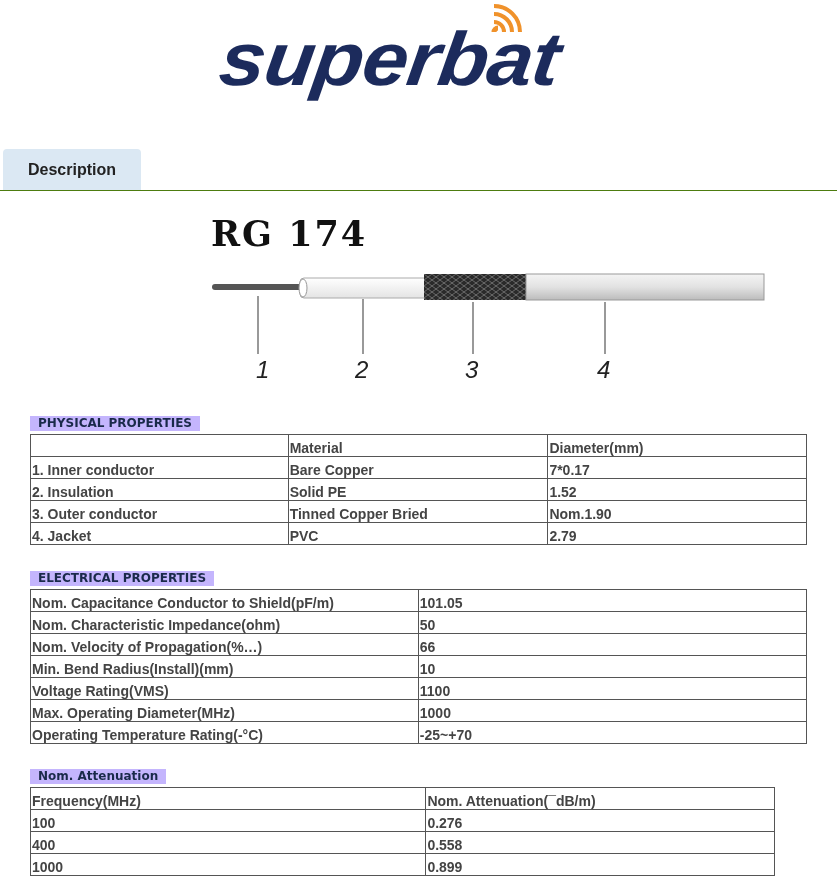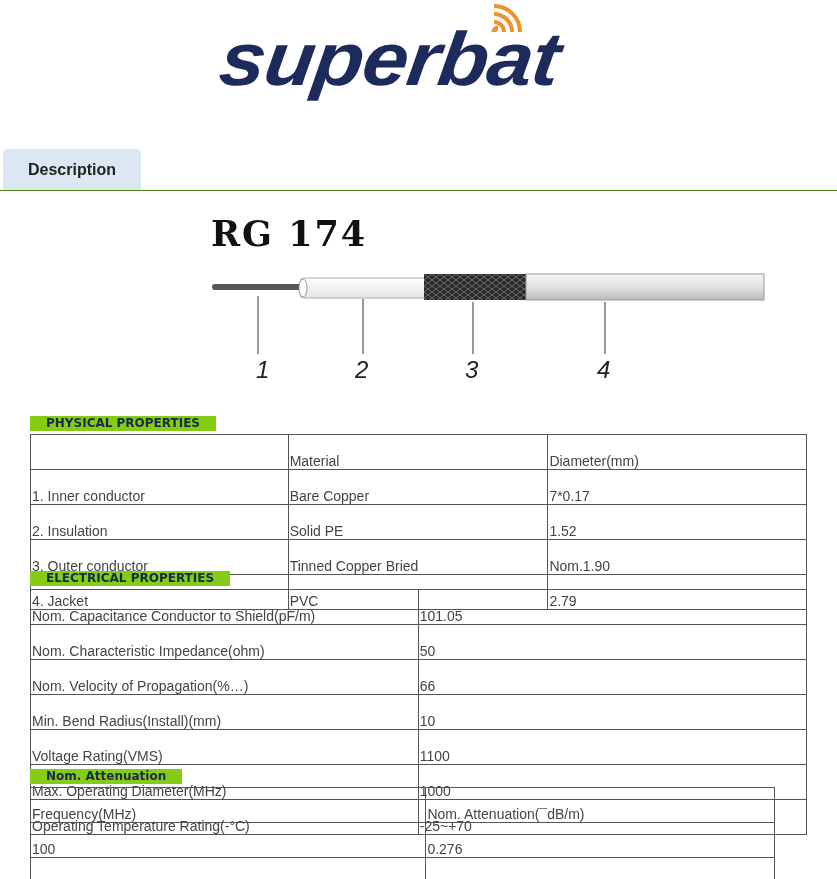--- a/index.html
+++ b/index.html
@@ -37,26 +37,26 @@
     
     .cable { position: absolute; left: 200px; top: 262px; width: 580px; height: 130px; }
     .callout-num {
       position: absolute; font-family: "Liberation Sans", sans-serif; font-style: italic;
       font-size: 24px; color: #222;
     }
 
     
     .sec-head {
       position: absolute; left: 30px; font-family: "DejaVu Sans", sans-serif; font-weight: bold;
-      font-size: 12px; color: #1a2a4a; background: #84cc16; padding: 0 16px; line-height: 15px;
+      font-size: 12px; color: #1a2a4a; background: #c4b5fd; padding: 0 8px; line-height: 15px;
     }
 
     
     table { position: absolute; border-collapse: collapse; font-family: "Liberation Sans", sans-serif; font-size: 14px; color: #444; }
-    td { border: 1.5px solid #555; height: 22px; padding: 18px 0 0 1px; vertical-align: middle; white-space: nowrap; }
+    td { border: 1.5px solid #555; height: 22px; padding: 4px 0 0 1px; vertical-align: middle; white-space: nowrap; font-weight: bold; }
 
     #phys { left: 30px; top: 434px; width: 777px; }
     #elec { left: 30px; top: 589px; width: 777px; border-radius: 13px; }
     #atten { left: 30px; top: 787px; width: 745px; }
   </style>
 </head>
 <body>
 
 <div class="logo">
   <div class="logo-text">superbat</div>

